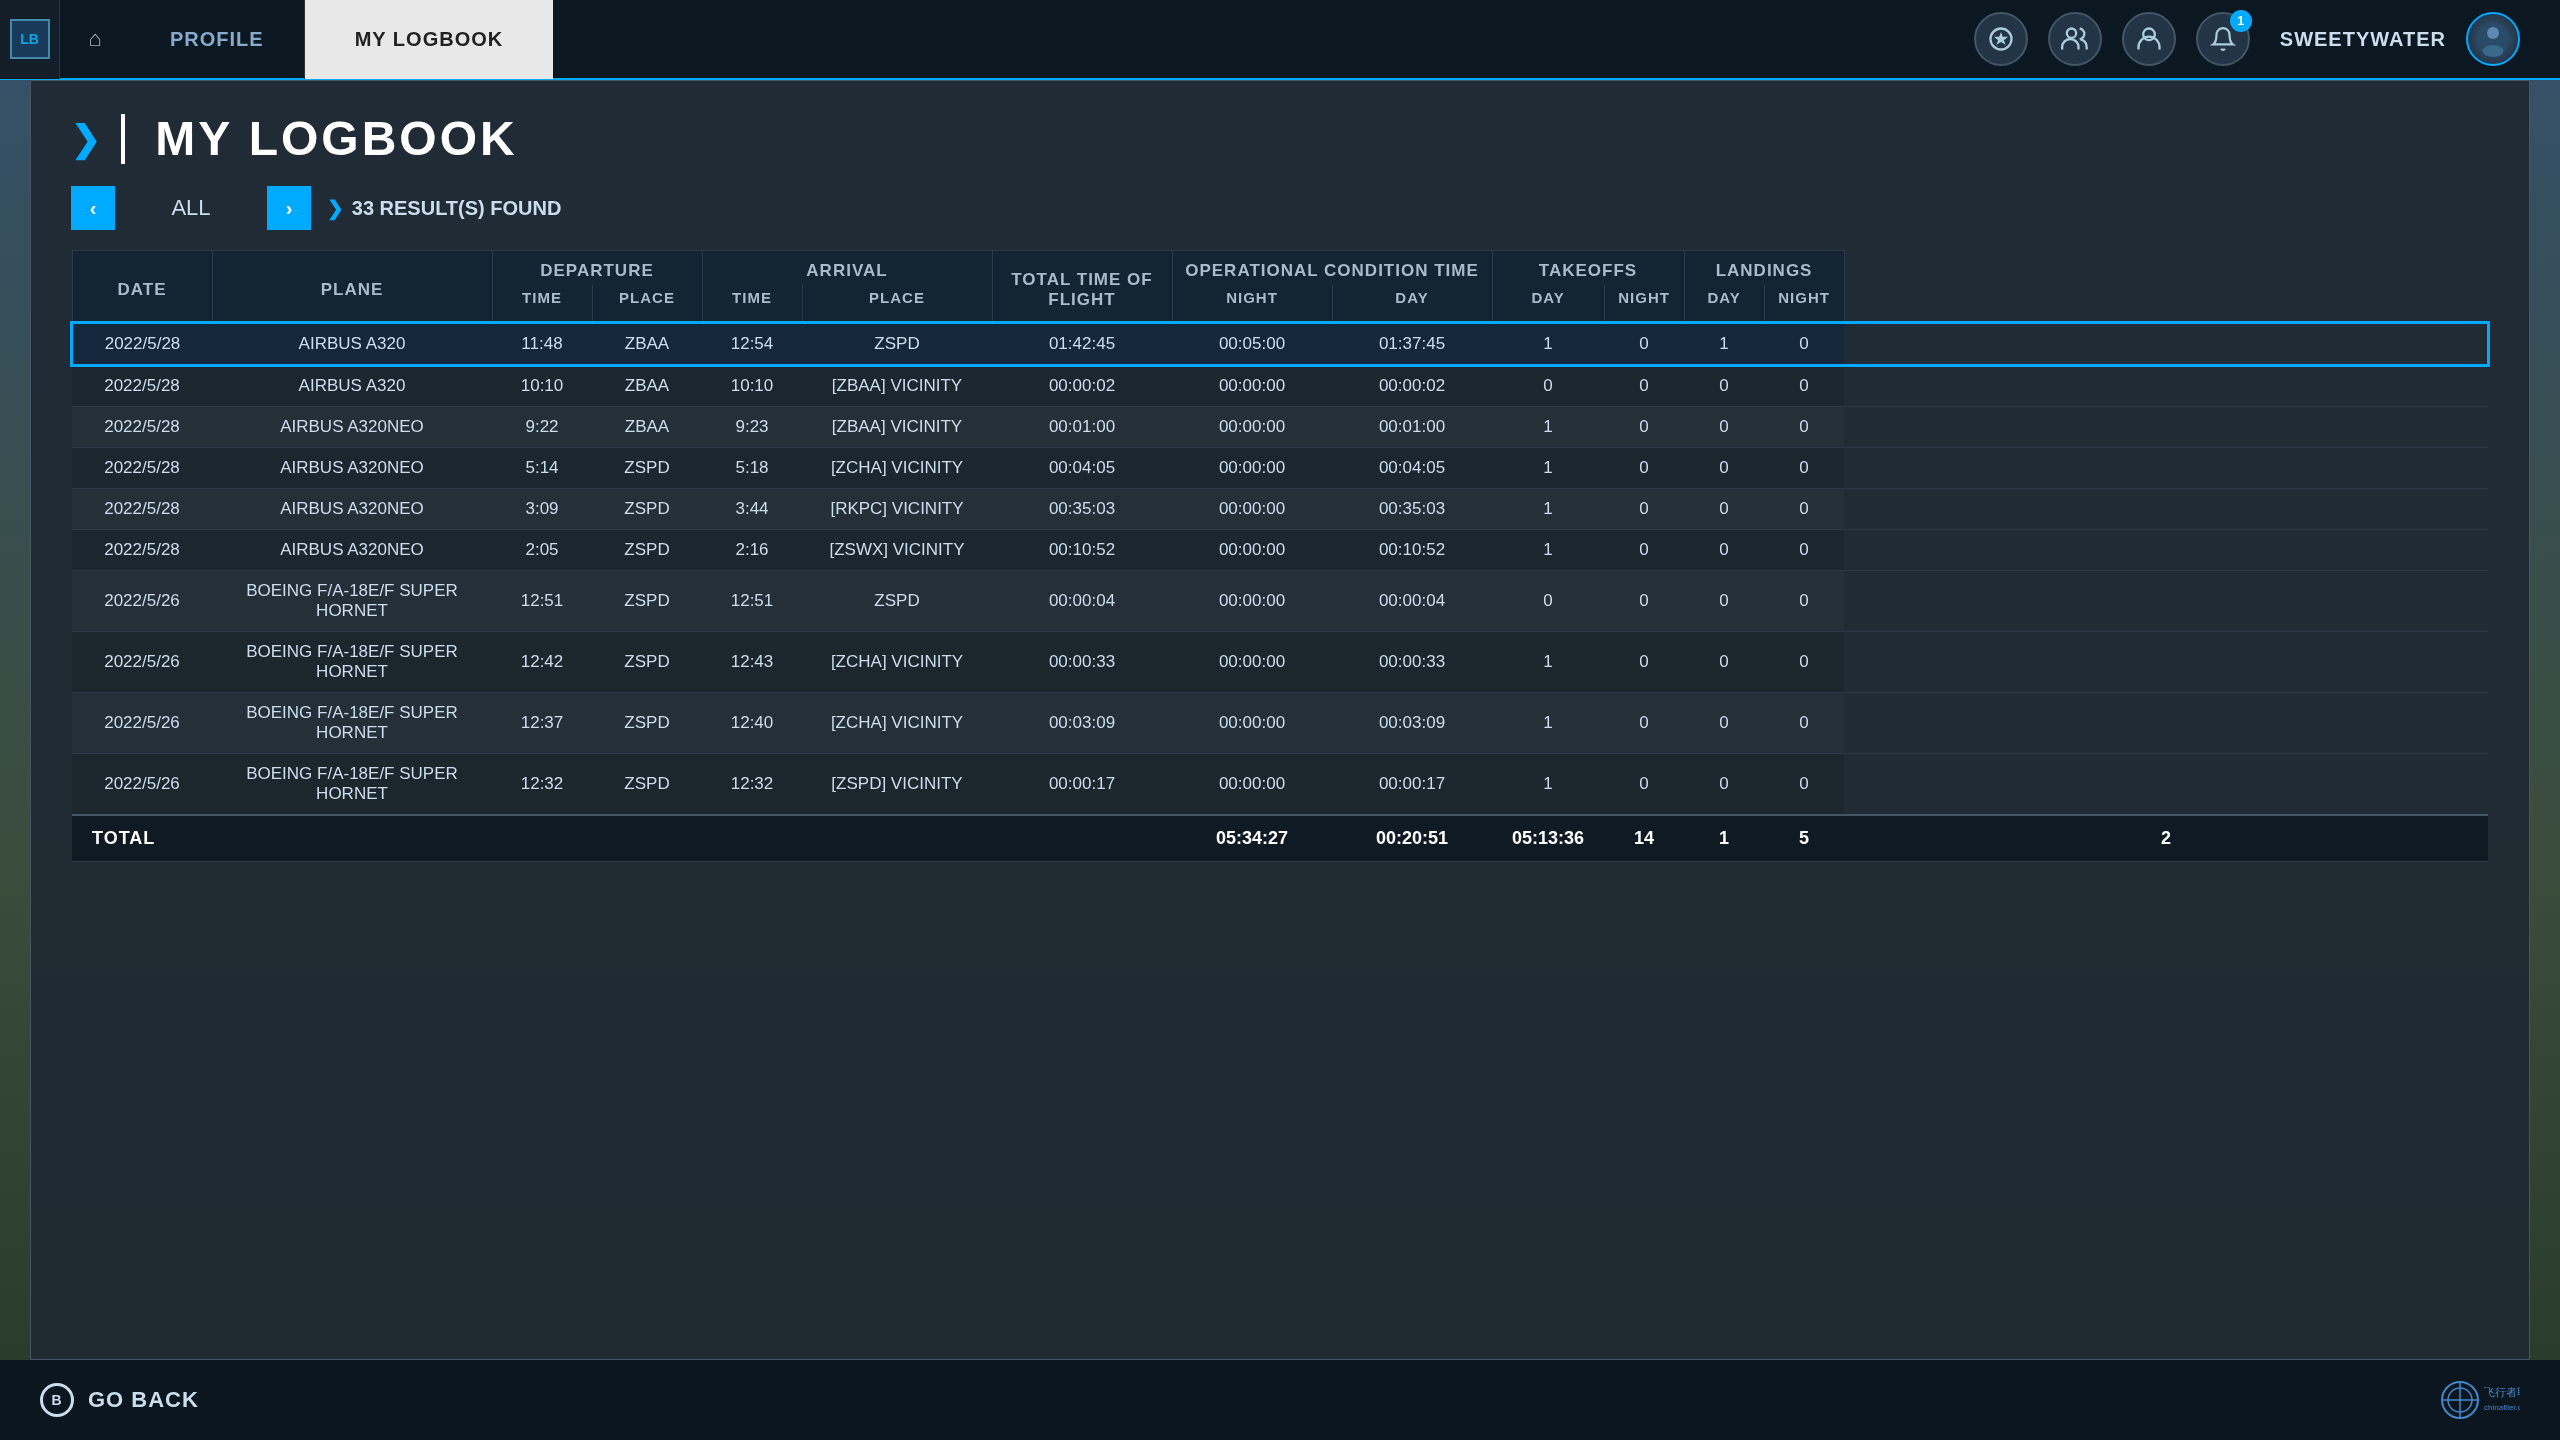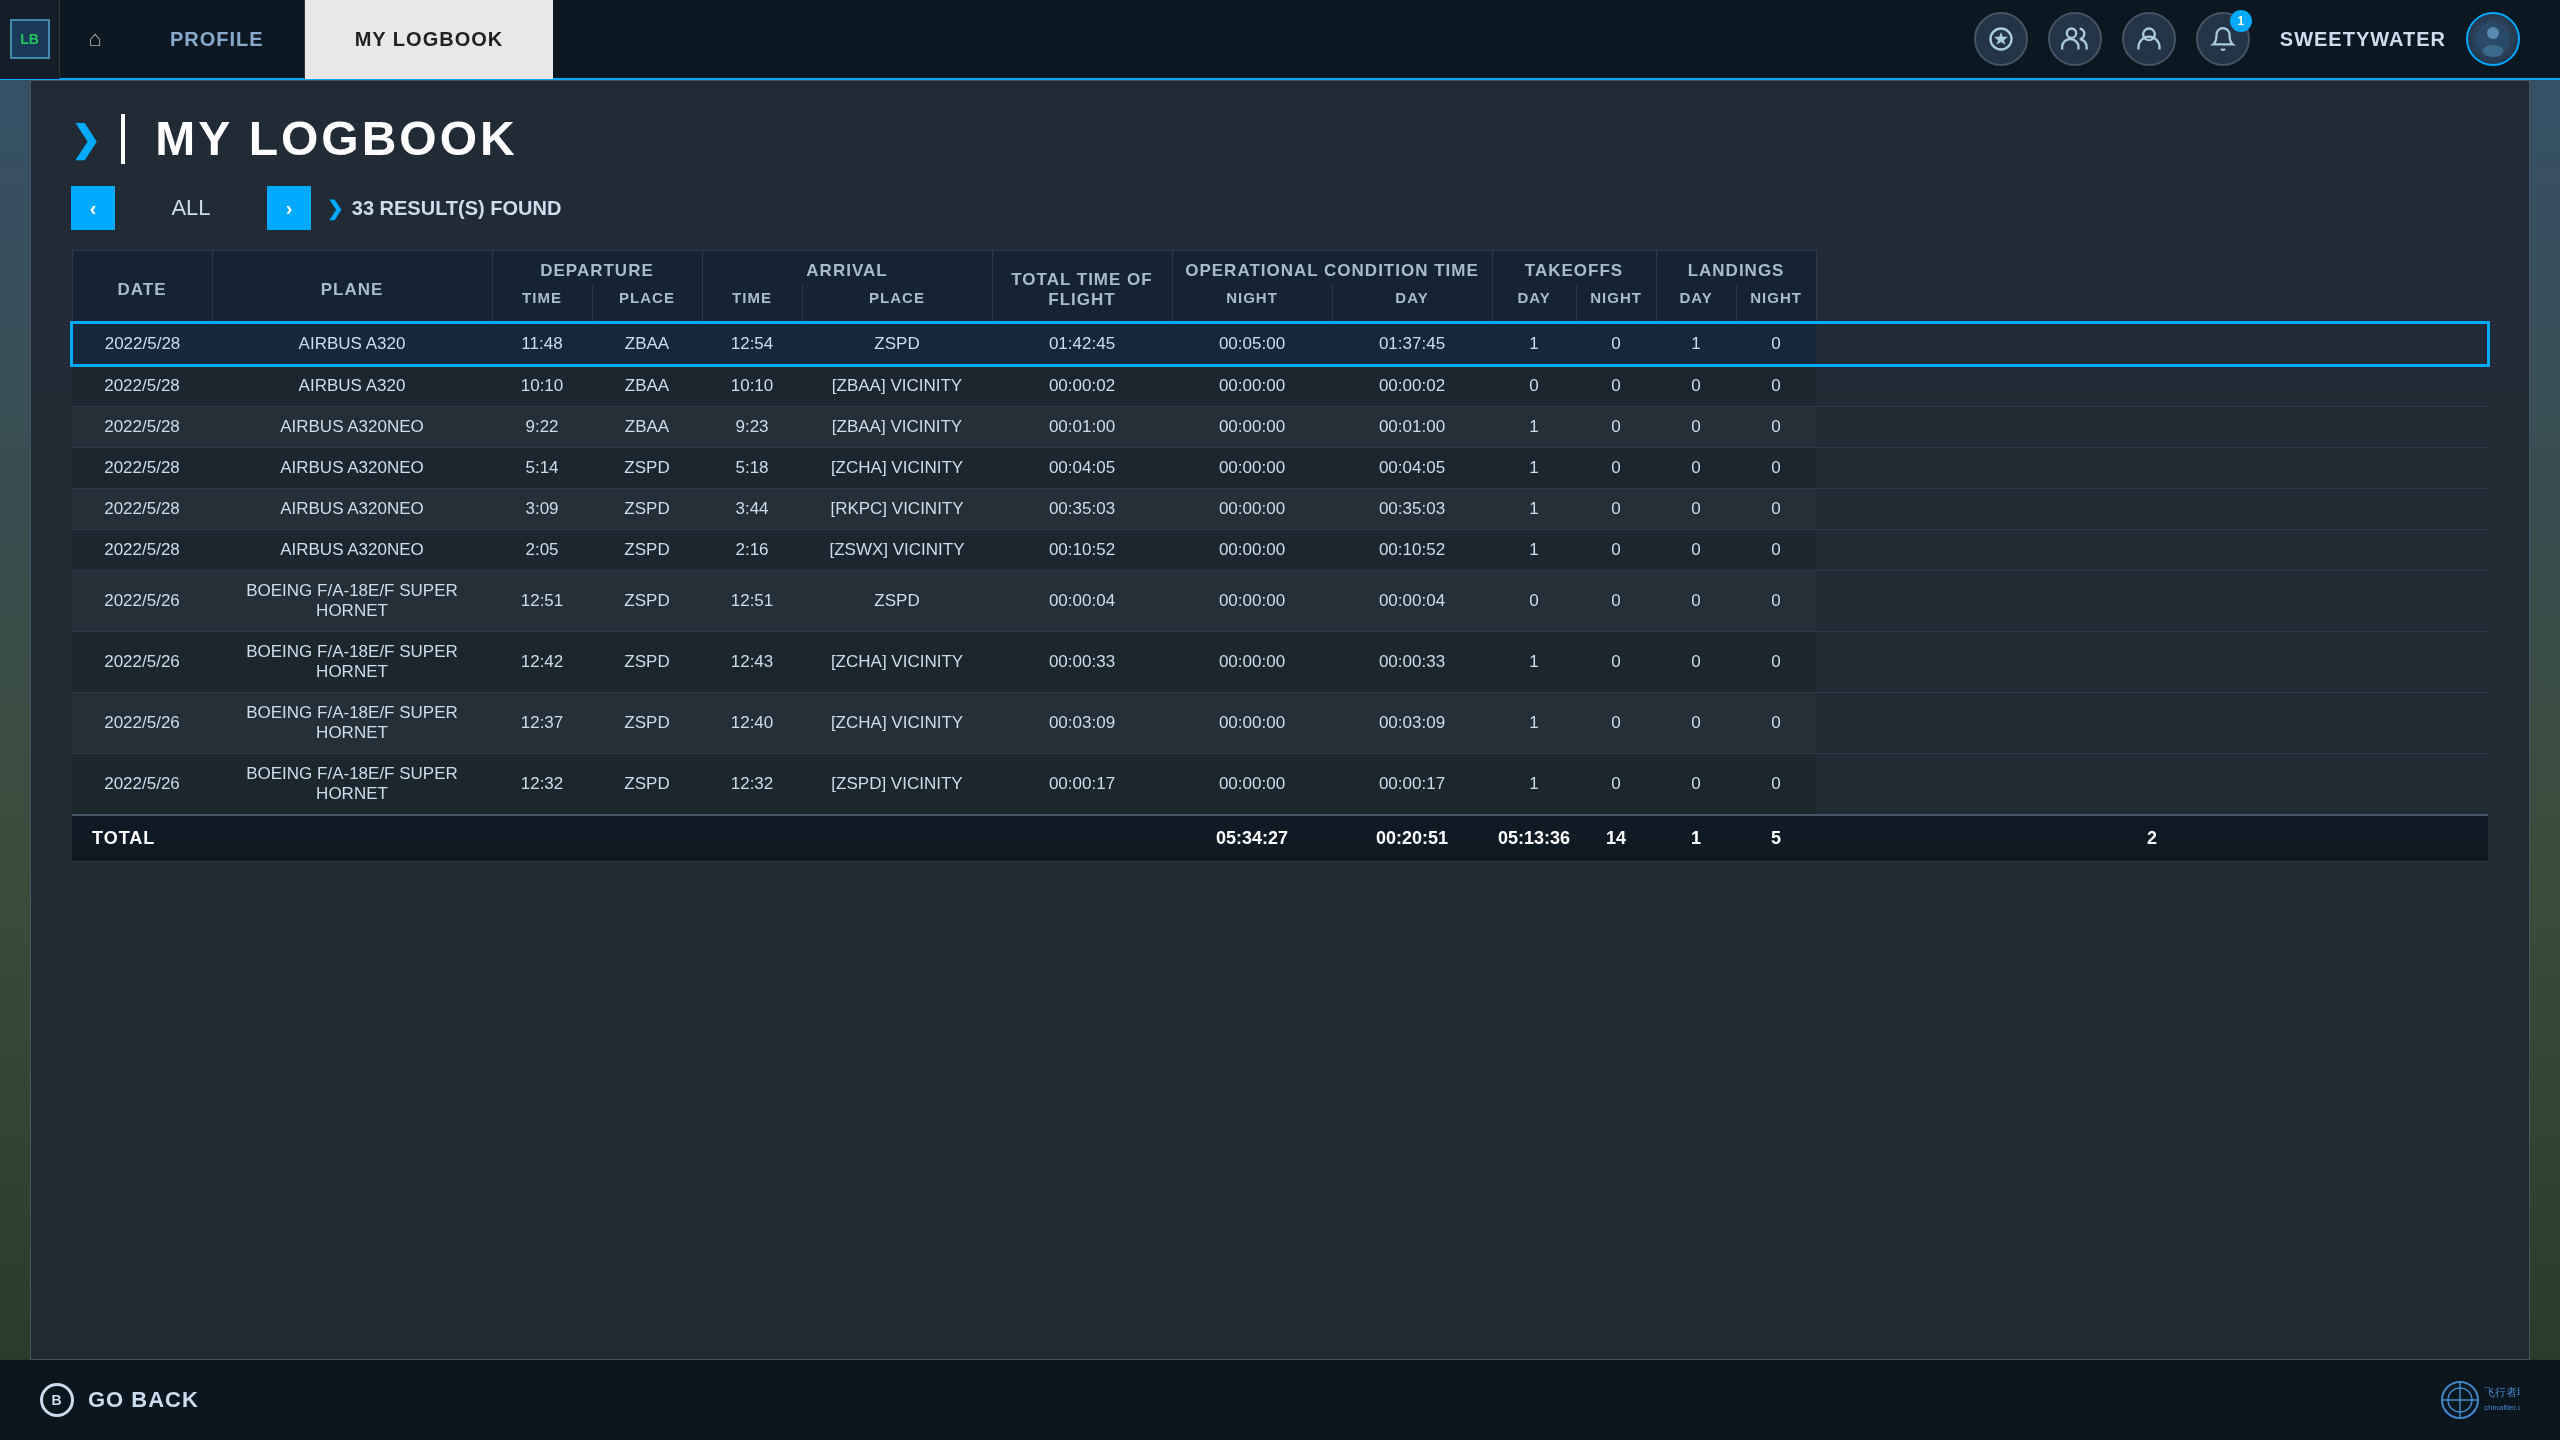--- a/index.html
+++ b/index.html
@@ -42,21 +42,21 @@
       border-right: 1px solid #333;
     }
     .nav-logo-icon {
       width: 40px;
       height: 40px;
       background: #1a3a5a;
       border: 2px solid #4488aa;
       display: flex;
       align-items: center;
       justify-content: center;
-      color: #22c55e;
+      color: #0ea5e9;
       font-size: 14px;
       font-weight: bold;
     }
     .nav-home {
       width: 70px;
       height: 80px;
       display: flex;
       align-items: center;
       justify-content: center;
       color: #aaa;
@@ -298,21 +298,21 @@
     .logbook-table tbody tr td {
       color: #ccddee;
       text-align: center;
       padding: 10px 6px;
       font-size: 17px;
     }
     .logbook-table tbody tr.total-row td {
       color: white;
       font-weight: bold;
       font-size: 18px;
-      padding: 12px 6px;
+      padding: 12px 20px;
       background: rgba(15,25,35,0.95);
       border-top: 2px solid #445566;
     }
     .logbook-table tbody tr.total-row td:first-child {
       text-align: left;
       padding-left: 20px;
       letter-spacing: 1px;
     }
 
     

